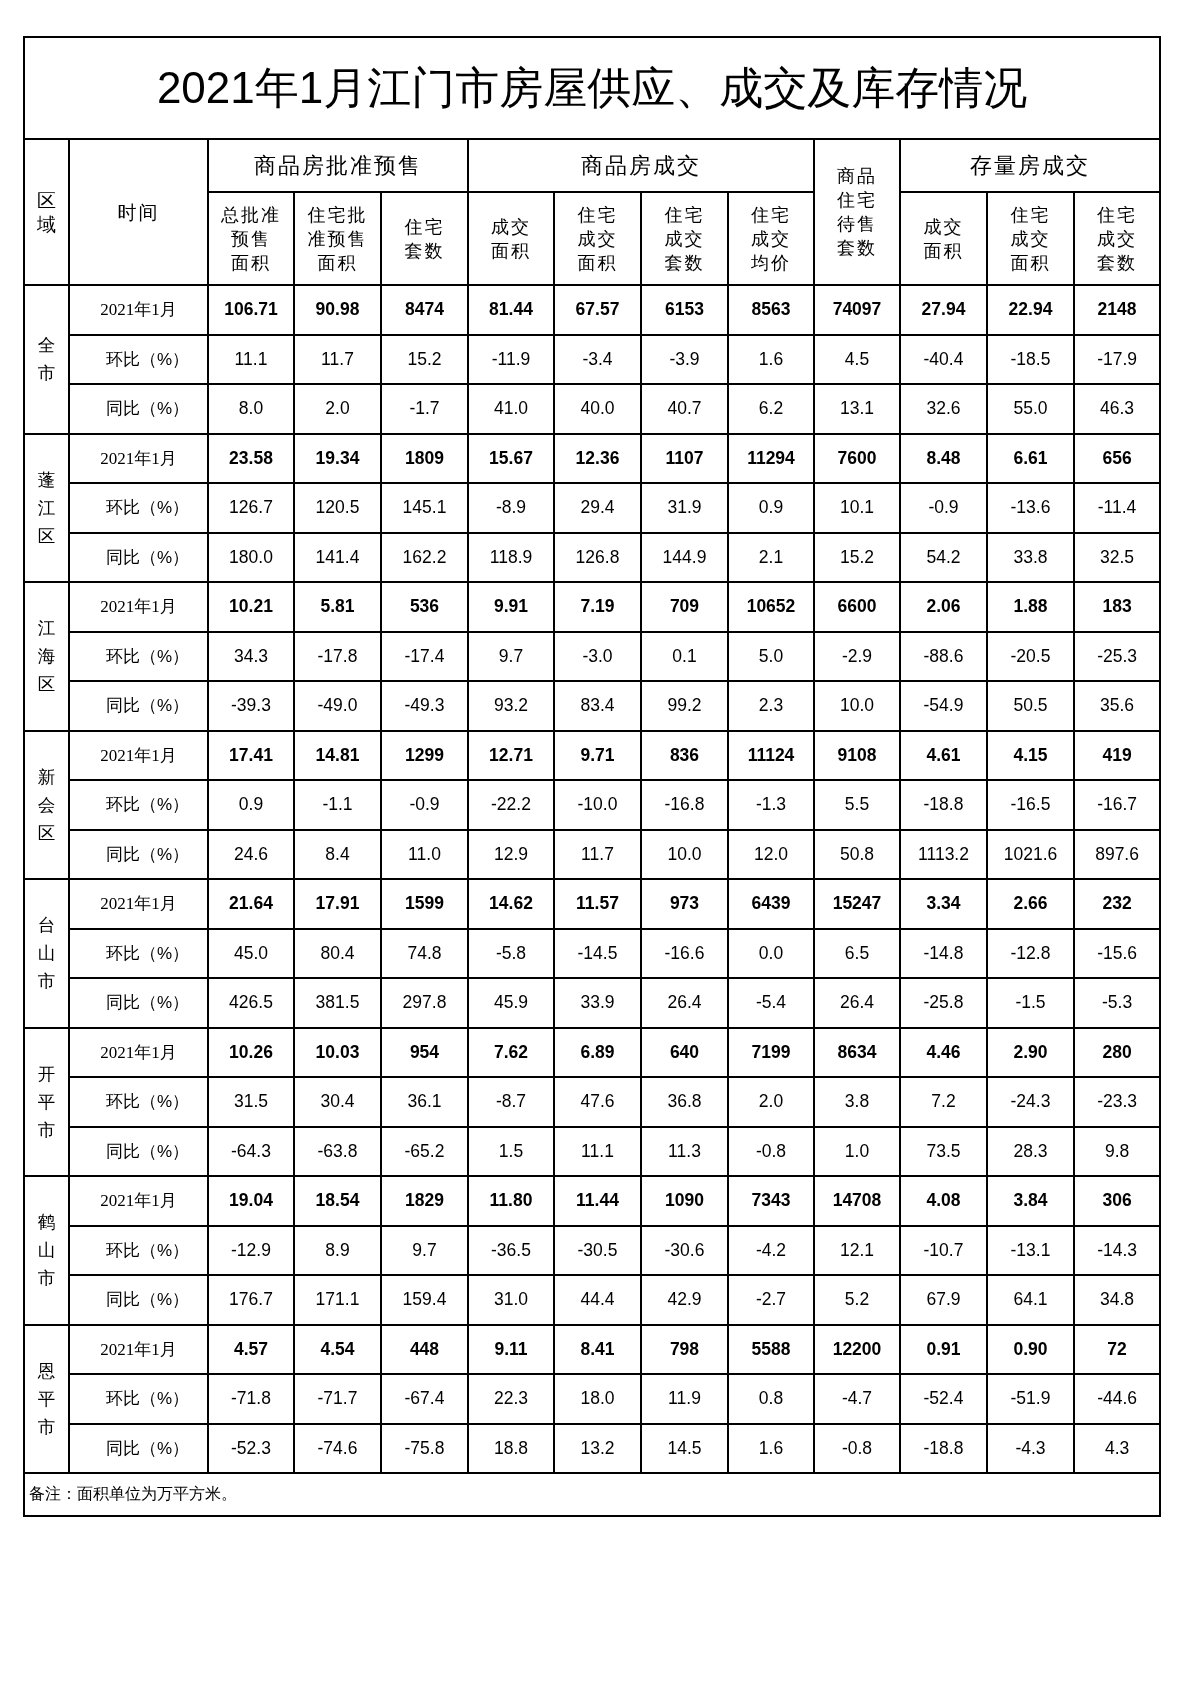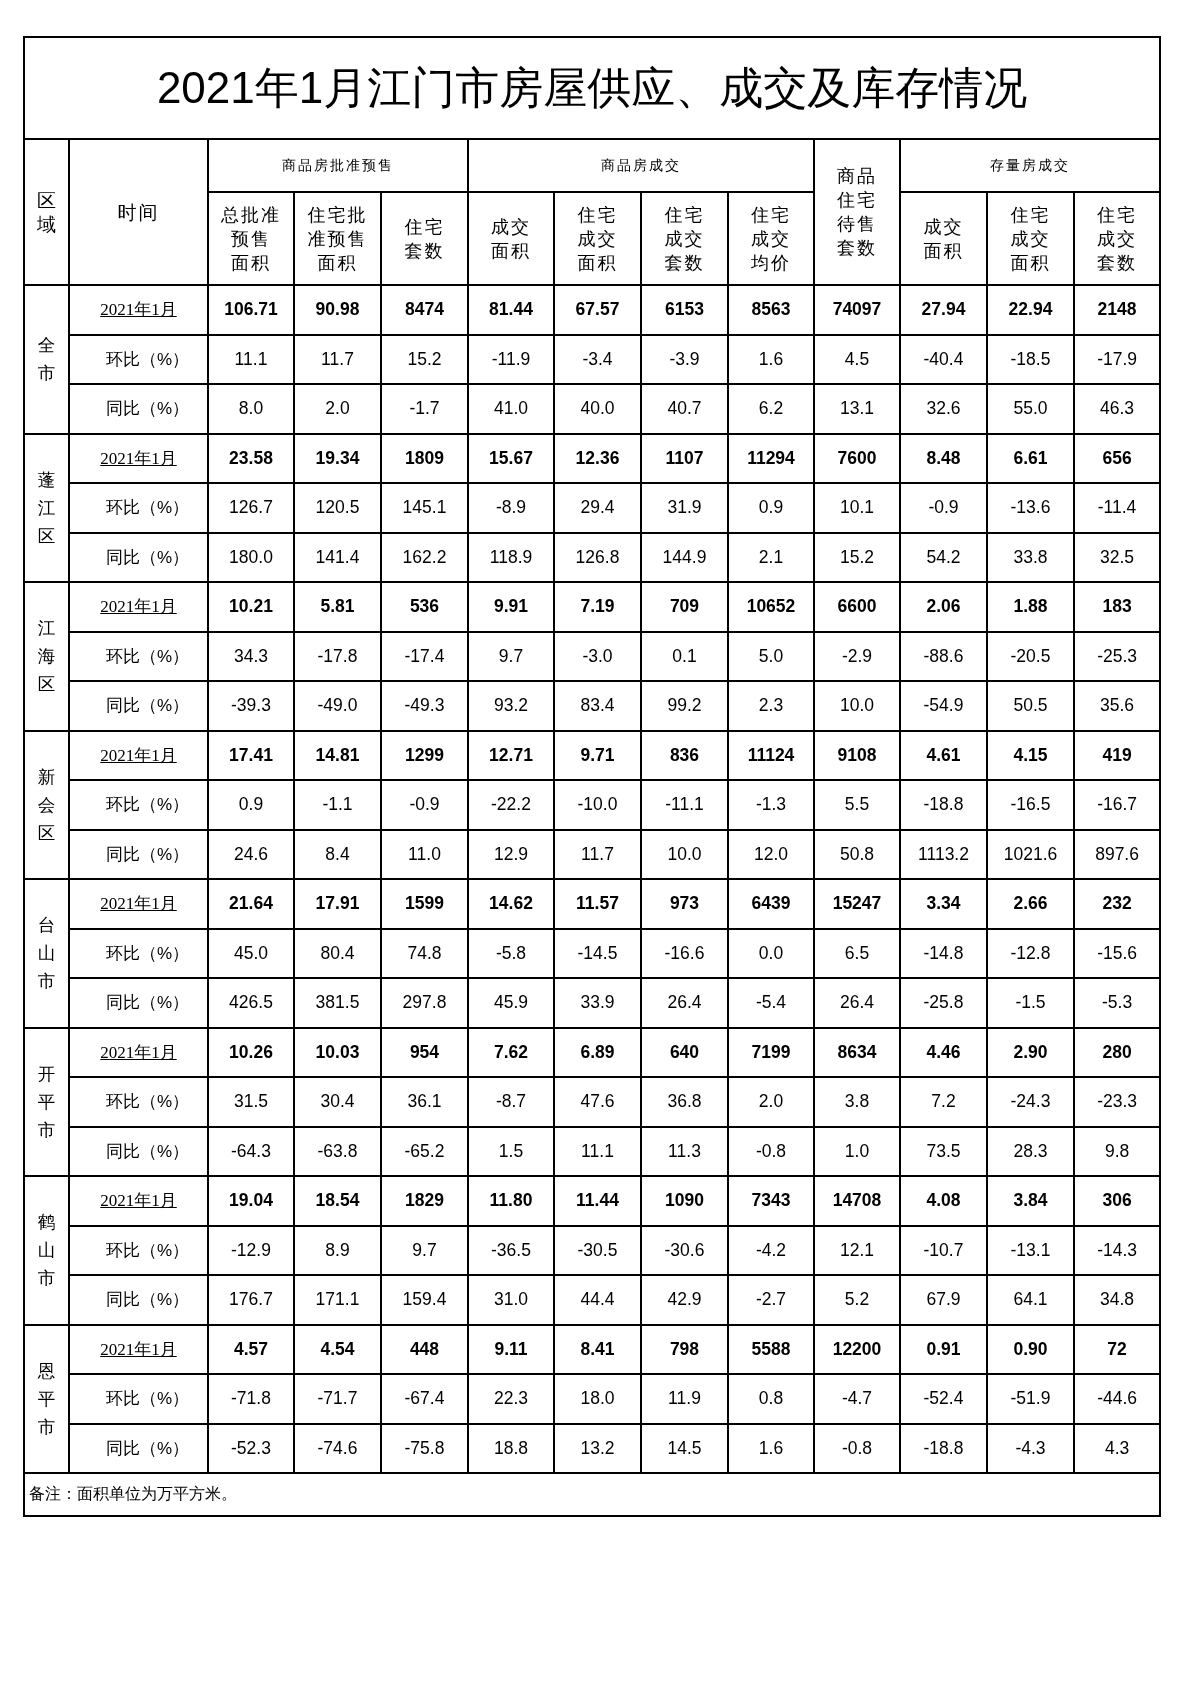--- a/index.html
+++ b/index.html
@@ -4,30 +4,30 @@
 <style>
   html, body { margin:0; padding:0; background:#ffffff; }
   body { width:1200px; height:1696px; position:relative; overflow:hidden;
          font-family:"DejaVu Sans","Liberation Sans",sans-serif; color:#000; }
   .sheet { position:absolute; left:23px; top:36px; width:1136px; }
   table.main { border-collapse:collapse; width:1136px; table-layout:fixed; }
   table.main td, table.main th { border:2px solid #000; padding:0; text-align:center;
          vertical-align:middle; font-weight:normal; }
   .title-cell { height:100px; font-family:"Liberation Sans","DejaVu Sans",sans-serif;
          font-weight:bold; font-size:44px; letter-spacing:0px; }
-  .grp { height:51px; font-size:14px; letter-spacing:2px; }
+  .grp { height:51px; font-size:22px; letter-spacing:2px; }
   .sub { height:91px; font-size:18px; line-height:24px; letter-spacing:2px; }
   .hdr-vert { font-size:19px; line-height:24px; }
   .region { font-size:21px; line-height:28px; }
   .region span { display:block; }
   tr.drow td { height:47.5px; font-family:"Liberation Sans","DejaVu Sans",sans-serif; font-size:17.5px; }
   tr.drow.cur td.val { font-weight:bold; }
   td.period-cur { font-family:"Liberation Serif","DejaVu Serif",serif !important; font-weight:bold; font-size:17px !important; }
   td.period { font-size:17px !important; text-align:left; padding-left:18px !important; }
-  td.period-cur { text-align:center;text-decoration:underline; }
+  td.period-cur { text-align:center; }
   .footer { height:41px; text-align:left !important; font-family:"DejaVu Serif","Liberation Serif",serif;
             font-size:16px; padding-left:4px !important;margin-top:48px; }
   .vstack span { display:block; }
 </style>
 </head>
 <body>
 
 <div class="sheet">
   <table class="main">
     <colgroup>
@@ -275,21 +275,21 @@
           <td class="val">4.15</td>
           <td class="val">419</td>
         </tr>
         <tr class="drow">
           <td class="period">环比（%）</td>
           <td class="val">0.9</td>
           <td class="val">-1.1</td>
           <td class="val">-0.9</td>
           <td class="val">-22.2</td>
           <td class="val">-10.0</td>
-          <td class="val">-11.1</td>
+          <td class="val">-16.8</td>
           <td class="val">-1.3</td>
           <td class="val">5.5</td>
           <td class="val">-18.8</td>
           <td class="val">-16.5</td>
           <td class="val">-16.7</td>
         </tr>
         <tr class="drow">
           <td class="period">同比（%）</td>
           <td class="val">24.6</td>
           <td class="val">8.4</td>

